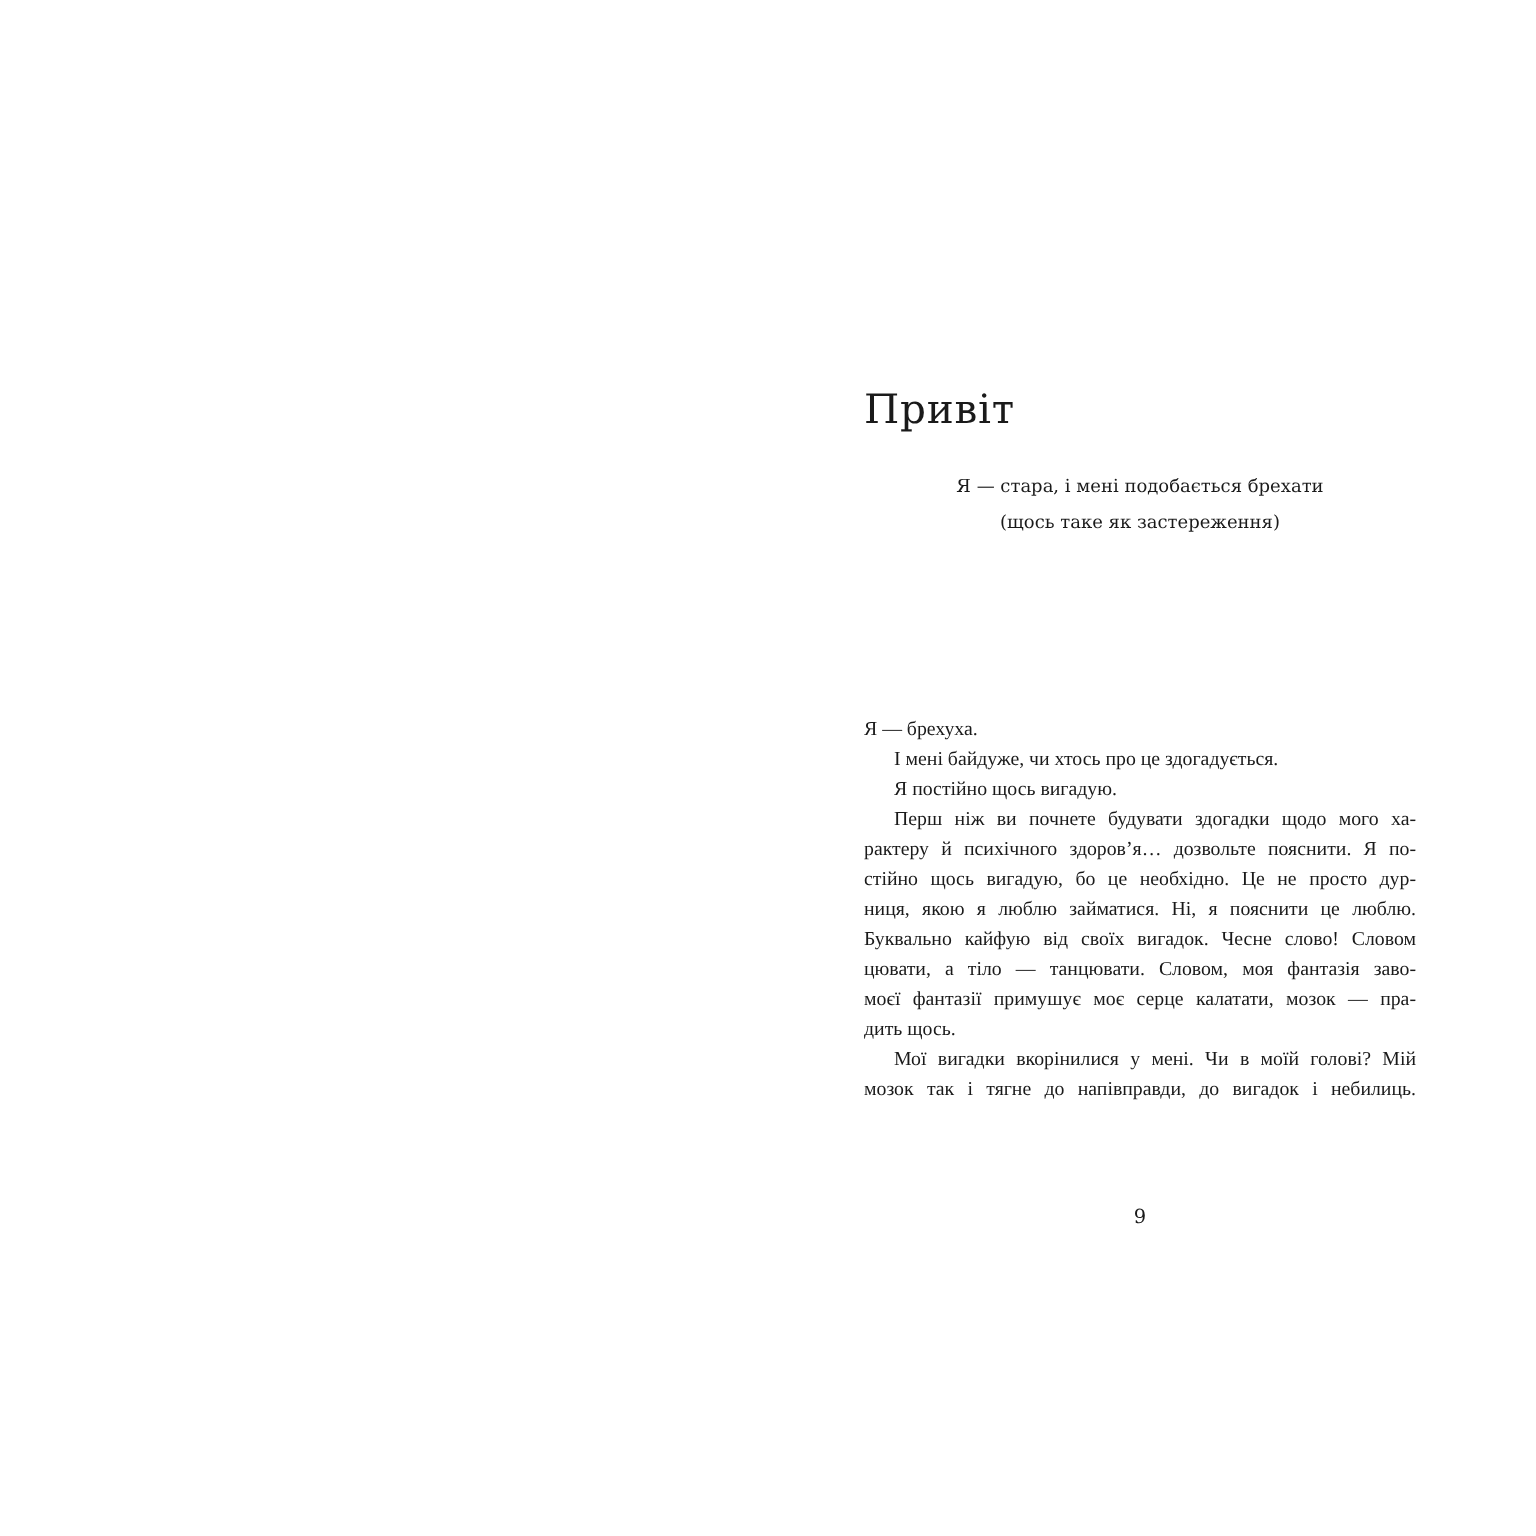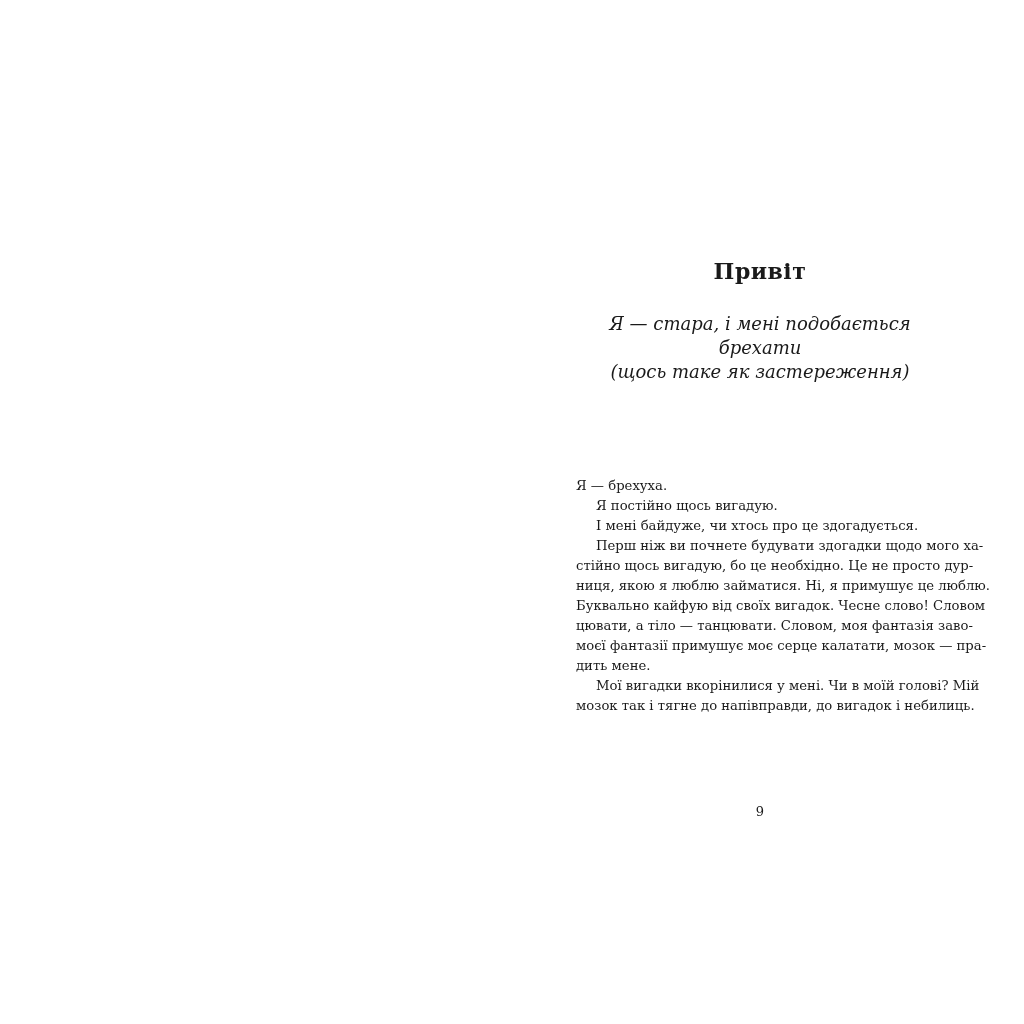--- a/index.html
+++ b/index.html
@@ -1,42 +1,43 @@
 <!DOCTYPE html>
 <html><head>
 <meta charset="utf-8">
 <style>
   html, body { margin: 0; padding: 0; background: #ffffff; }
   body { width: 1024px; height: 1024px; position: relative; overflow: hidden; font-family: "DejaVu Serif", serif; color: #1a1a1a; }
   .page-right { position: absolute; left: 576px; top: 0; width: 368px; height: 1024px; }
-  .title { position: absolute; top: 258px; left: 0; width: 368px; text-align: center; font-size: 22px; font-weight: bold; letter-spacing: 0.5px; }
-  .subtitle { position: absolute; top: 312px; left: 0; width: 368px; text-align: center; font-style: italic; font-size: 18px; line-height: 24px; }
+  .title { position: absolute; top: 258px; left: 0; width: 368px; text-align: left; font-size: 27px; font-weight: normal; letter-spacing: 0.5px; }
+  .subtitle { position: absolute; top: 312px; left: 0; width: 368px; text-align: center; font-size: 12px; line-height: 24px; }
   .body-text { position: absolute; top: 476px; left: 0; width: 368px; font-size: 13.2px; line-height: 20px; }
-  .line { white-space: nowrap; display: block; text-align: justify; text-align-last: justify; }
+  .line { white-space: nowrap; display: block; text-align: justify; text-align-last: justify; font-family: Liberation Serif, serif; }
   .line.indent { padding-left: 20px; }
   .line.last { text-align-last: left; }
   .page-number { position: absolute; top: 804px; left: 0; width: 368px; text-align: center; font-size: 13px; }
 </style>
 </head>
 <body>
 
 <div class="page-right">
   <div class="title">Привіт</div>
   <div class="subtitle">
     <div>Я — стара, і мені подобається брехати</div>
     <div>(щось таке як застереження)</div>
   </div>
   <div class="body-text">
     <span class="line last">Я — брехуха.</span>
+    <span class="line indent last">І мені байдуже, чи хтось про це здогадується.</span>
     <span class="line indent last">Я постійно щось вигадую.</span>
-    <span class="line indent last">І мені байдуже, чи хтось про це здогадується.</span>
     <span class="line indent">Перш ніж ви почнете будувати здогадки щодо мого ха-</span>
+    <span class="line">рактеру й психічного здоров’я… дозвольте пояснити. Я по-</span>
     <span class="line">стійно щось вигадую, бо це необхідно. Це не просто дур-</span>
-    <span class="line">ниця, якою я люблю займатися. Ні, я примушує це люблю.</span>
+    <span class="line">ниця, якою я люблю займатися. Ні, я пояснити це люблю.</span>
     <span class="line">Буквально кайфую від своїх вигадок. Чесне слово! Словом</span>
     <span class="line">цювати, а тіло — танцювати. Словом, моя фантазія заво-</span>
     <span class="line">моєї фантазії примушує моє серце калатати, мозок — пра-</span>
-    <span class="line last">дить мене.</span>
+    <span class="line last">дить щось.</span>
     <span class="line indent">Мої вигадки вкорінилися у мені. Чи в моїй голові? Мій</span>
     <span class="line">мозок так і тягне до напівправди, до вигадок і небилиць.</span>
   </div>
   <div class="page-number">9</div>
 </div>
 
 </body></html>

